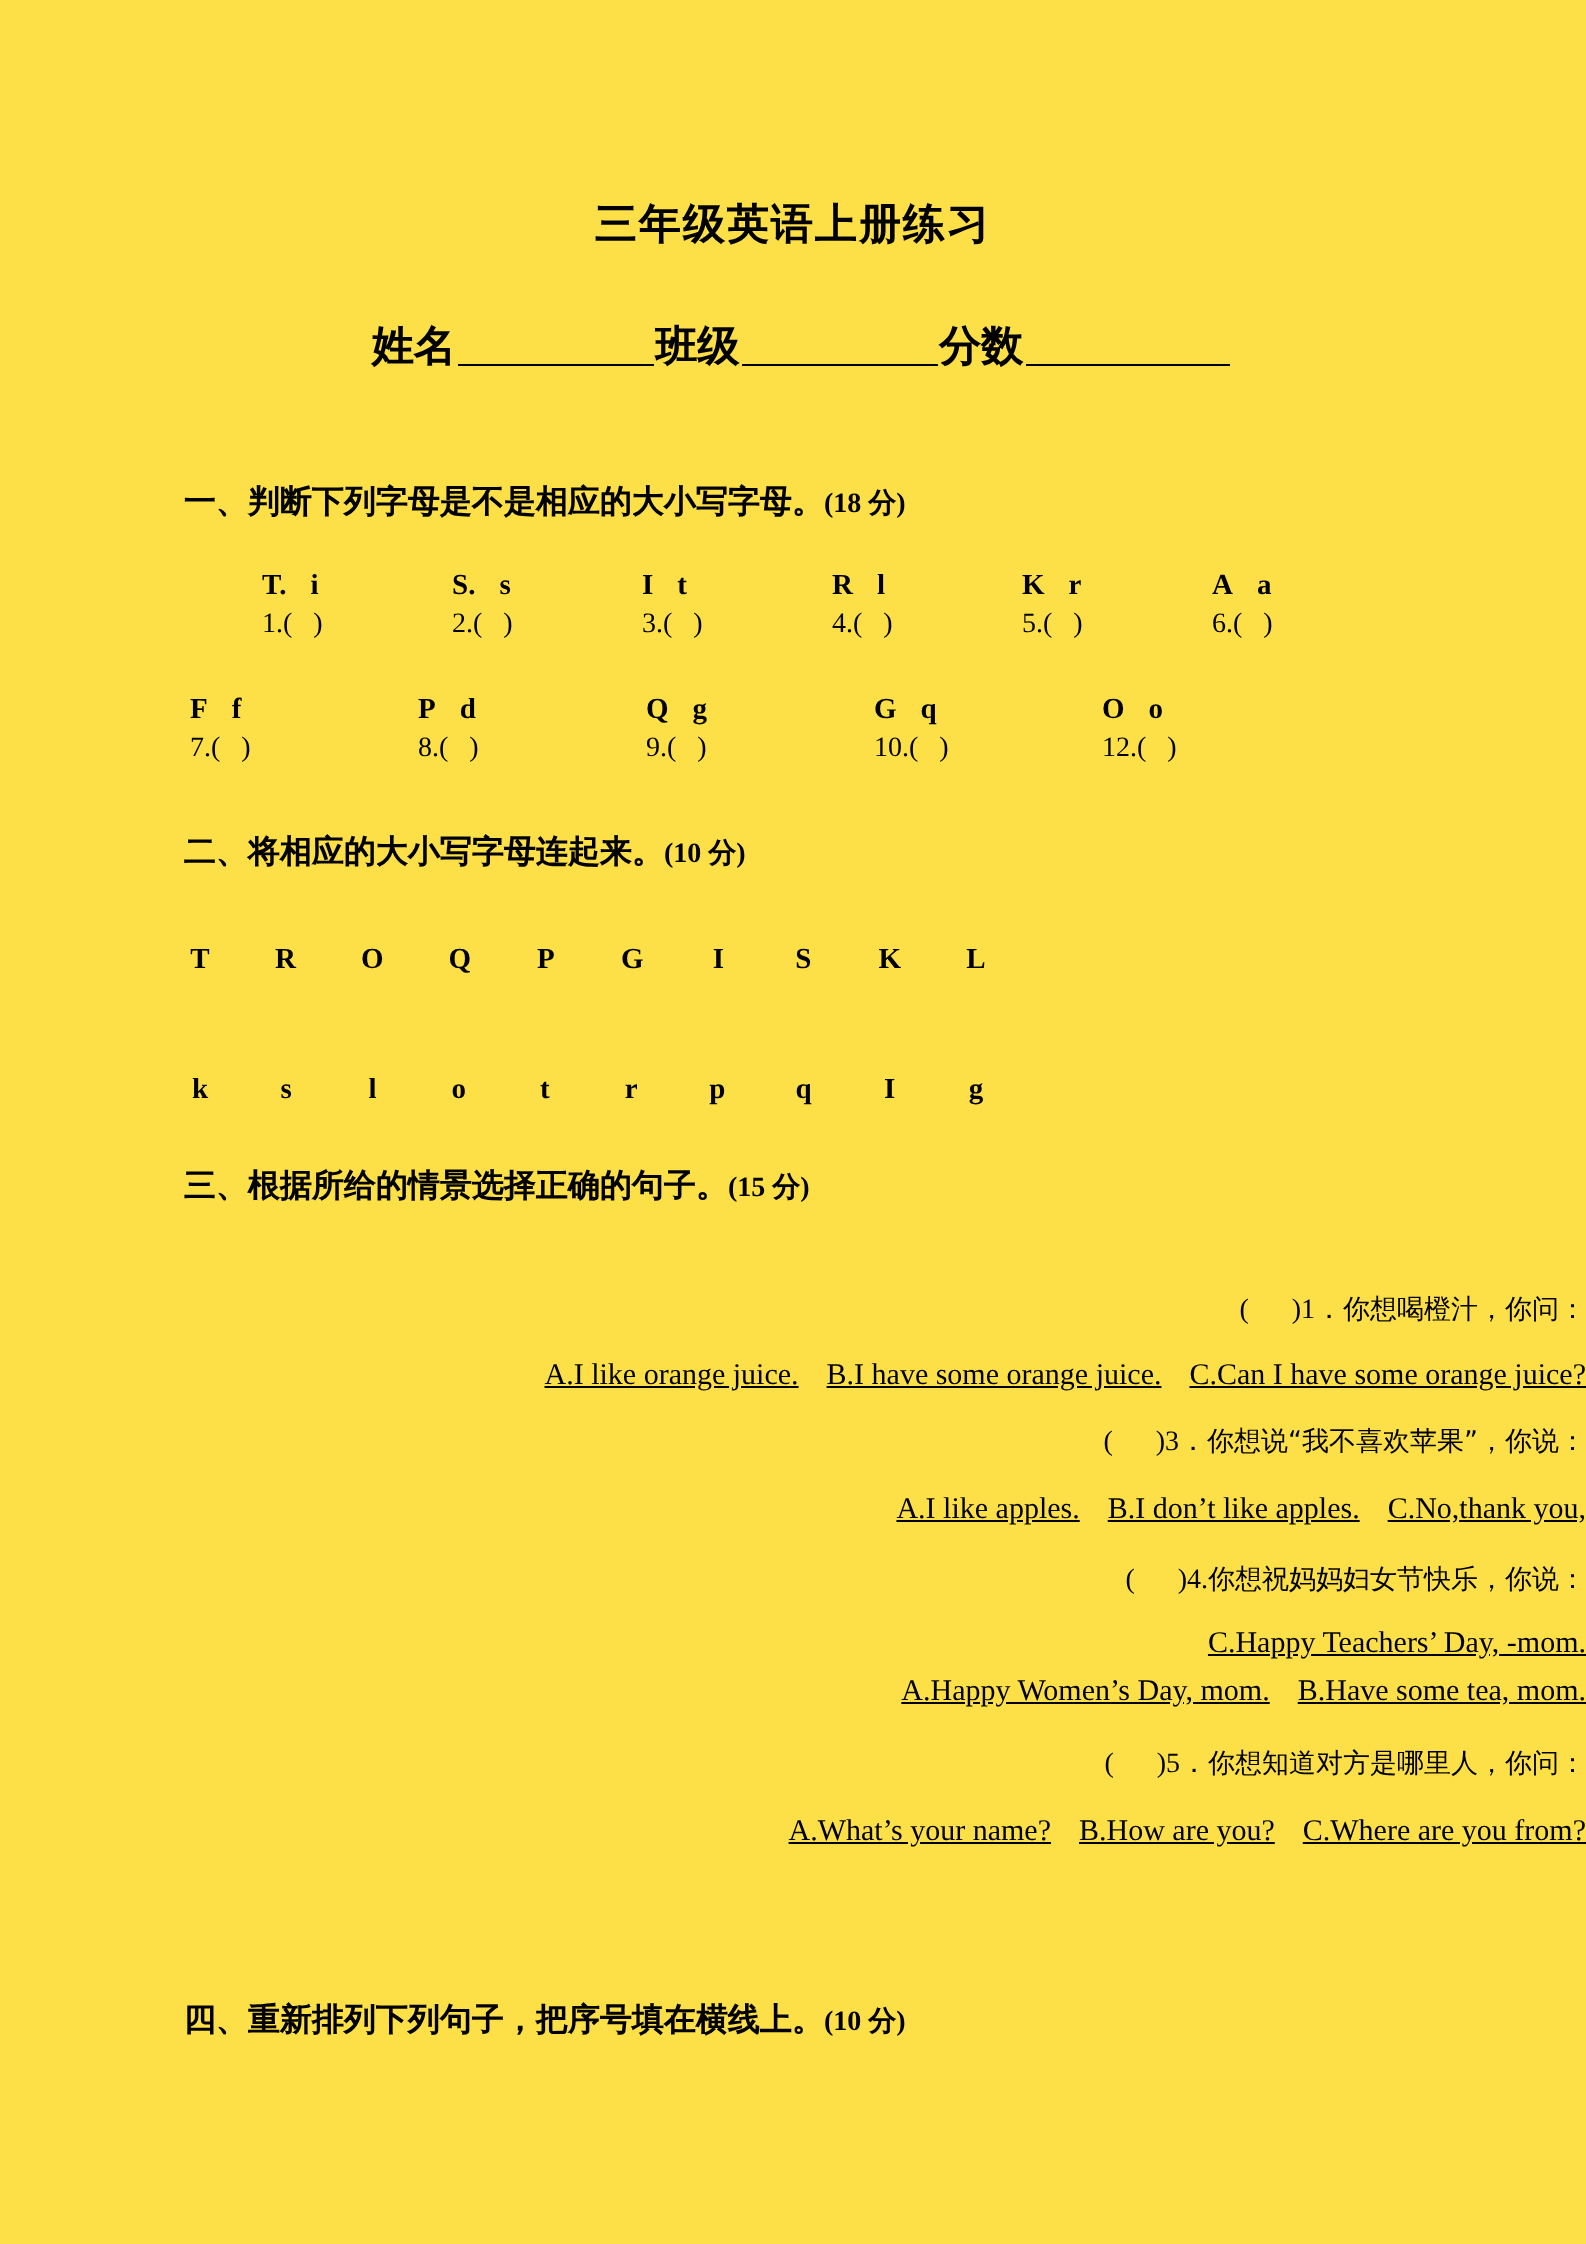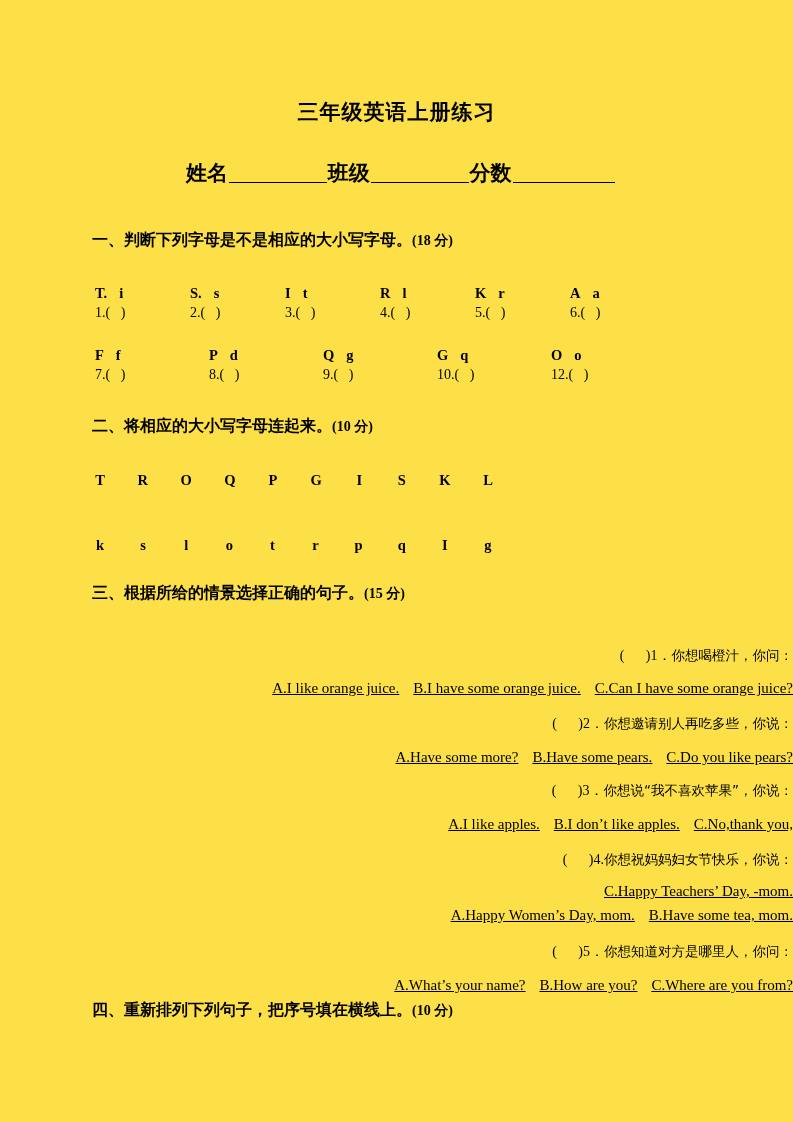--- a/index.html
+++ b/index.html
@@ -73,32 +73,32 @@
     font-size: 16px;
     line-height: 22px;
     white-space: nowrap;
   }
   .sec-head .pts {
     font-family: "Liberation Serif", "DejaVu Serif", serif;
     font-weight: bold;
     font-size: 14px;
   }
 
-  #sec1-head { top: 229px; text-align: center; }
+  #sec1-head { top: 240px; text-align: center; }
   #sec2-head { top: 415px; }
   #sec3-head { top: 582px; text-align: center; }
   #sec4-head { top: 999px; }
 
   
   .pairgrid {
     position: absolute;
     left: 95px;
     width: 570px;
   }
-  #pairgrid-row1 { top: 284px; }
+  #pairgrid-row1 { top: 284px; margin-left: 36px; }
   #pairgrid-row2 { top: 346px; }
 
   .pairgrid .prow {
     display: flex;
     width: 100%;
   }
   .pairgrid .cell {
     flex: 1 1 0;
   }
   .pairgrid .letters {
@@ -354,28 +354,20 @@
 
     <div class="mc-item" id="mc-item-1">
       <div class="mc-stem">
         <span class="box">(</span><span>&nbsp;&nbsp;&nbsp;&nbsp;&nbsp;</span><span class="box">)</span><span class="num">1．</span><span>你想喝橙汁，你问：</span>
       </div>
       <div class="mc-options">
         <span class="optline"><span class="opt">A.I like orange juice.</span><span class="opt">B.I have some orange juice.</span><span class="opt">C.Can I have some orange juice?</span></span>
       </div>
     </div>
 
-    <div class="mc-item" id="mc-item-2">
-      <div class="mc-stem">
-        <span class="box">(</span><span>&nbsp;&nbsp;&nbsp;&nbsp;&nbsp;</span><span class="box">)</span><span class="num">2．</span><span>你想邀请别人再吃多些，你说：</span>
-      </div>
-      <div class="mc-options">
-        <span class="optline"><span class="opt">A.Have some more?</span><span class="opt">B.Have some pears.</span><span class="opt">C.Do you like pears?</span></span>
-      </div>
-    </div>
 
     <div class="mc-item" id="mc-item-3">
       <div class="mc-stem">
         <span class="box">(</span><span>&nbsp;&nbsp;&nbsp;&nbsp;&nbsp;</span><span class="box">)</span><span class="num">3．</span><span>你想说“我不喜欢苹果”，你说：</span>
       </div>
       <div class="mc-options">
         <span class="optline"><span class="opt">A.I like apples.</span><span class="opt">B.I don’t like apples.</span><span class="opt">C.No,thank you,</span></span>
       </div>
     </div>
 

